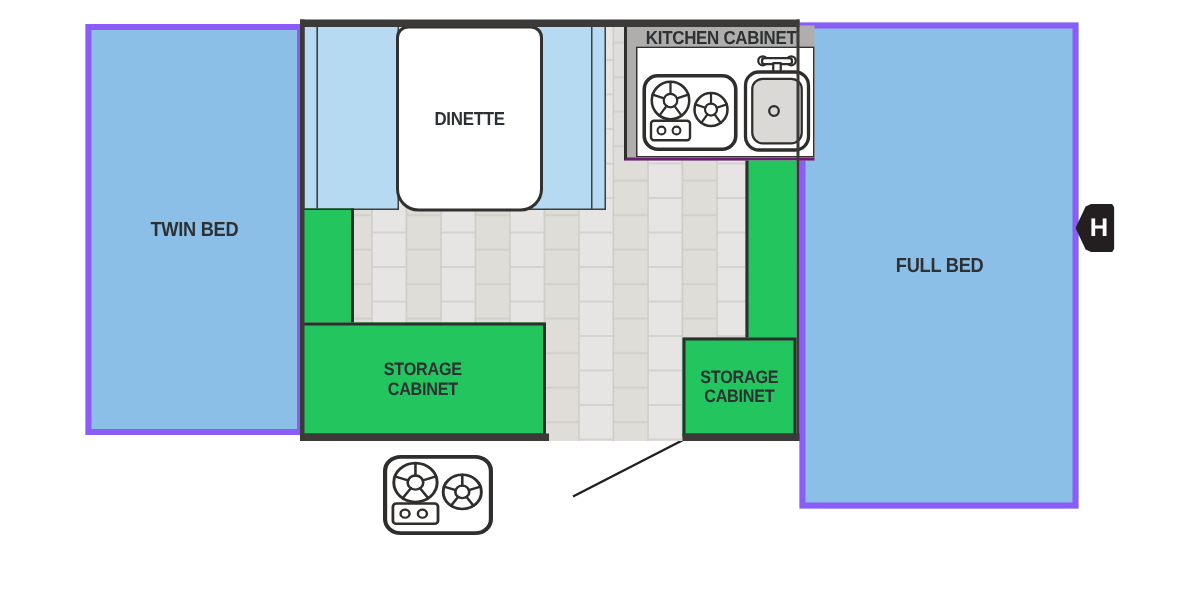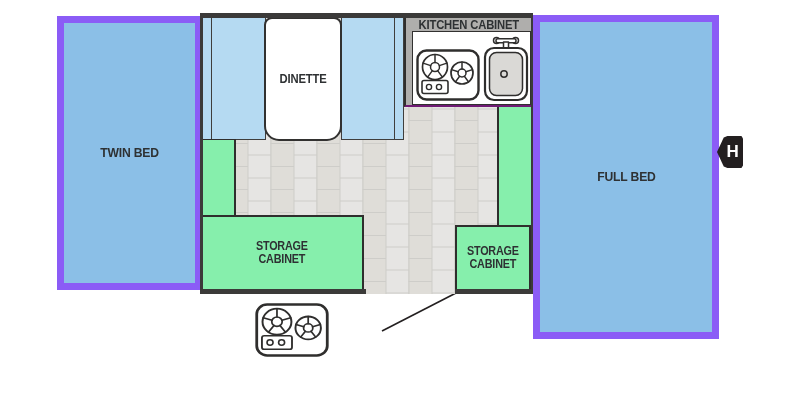--- a/index.html
+++ b/index.html
@@ -7,45 +7,45 @@
     position:relative;width:800px;height:400px;background:#ffffff;overflow:hidden;
     font-family:"Liberation Sans", sans-serif;
   }
   .abs{position:absolute;box-sizing:border-box;}
   .lbl{
     font-weight:700;color:#2e3133;letter-spacing:-0.2px;white-space:pre-line;
     text-align:center;line-height:1.12;transform:scaleX(.9);
   }
   .center-flex{display:flex;align-items:center;justify-content:center;}
   
-  .bed{background:#8bbfe7;border:7px solid #8b5cf6;}
+  .bed{background:#8bbfe7;border:4px solid #8b5cf6;}
   .bed .lbl{font-size:13.5px;}
   
   #main-body{left:200px;top:13px;width:333px;height:281px;}
   .wall{background:#3b3a39;position:absolute;box-sizing:border-box;}
   
   .bench{background:#b5daf2;border:1.5px solid #3f3e3d;position:absolute;box-sizing:border-box;}
   #dinette-table{
-    left:64px;top:4px;width:78px;height:124px;background:#ffffff;
+    left:64px;top:4px;width:98px;height:124px;background:#ffffff;
     border:2px solid #323130;border-radius:8px 8px 15px 15px;z-index:3;
   }
   #dinette-table .lbl{font-size:12.5px;}
   
   #kitchen-area{
-    left:204px;top:4px;width:127px;height:90px;background:#afaeac;
+    left:216px;top:4px;width:127px;height:90px;background:#afaeac;
     border-left:2px solid #2f2e2d;border-bottom:2px solid #701a75;z-index:2;
   }
   #kitchen-label{position:absolute;left:0;top:1px;width:100%;}
   #kitchen-label .lbl{font-size:12.5px;}
   #kitchen-counter{
     position:absolute;left:6px;top:14px;width:119px;height:74px;
     background:#ffffff;border:1.5px solid #323130;box-sizing:border-box;
   }
   
-  .gray-box{background:#86efac;position:absolute;box-sizing:border-box;z-index:2;}
+  .gray-box{background:#22c55e;position:absolute;box-sizing:border-box;z-index:2;}
   .gray-box .lbl{font-size:12px;line-height:13px;}
   
   #carryout-stove-icon{left:255px;top:303px;width:74px;height:54px;}
   #carryout-stove-label{left:252px;top:359px;width:80px;}
   #carryout-stove-label .lbl{font-size:12.5px;line-height:14.5px;}
   
   #h-marker{
     left:717px;top:136px;width:26px;height:32px;background:#231f20;
     clip-path:polygon(0% 50%,26% 5%,40% 0%,94% 0%,100% 8%,100% 92%,94% 100%,40% 100%,26% 95%);
     display:flex;align-items:center;justify-content:center;padding-left:5px;

